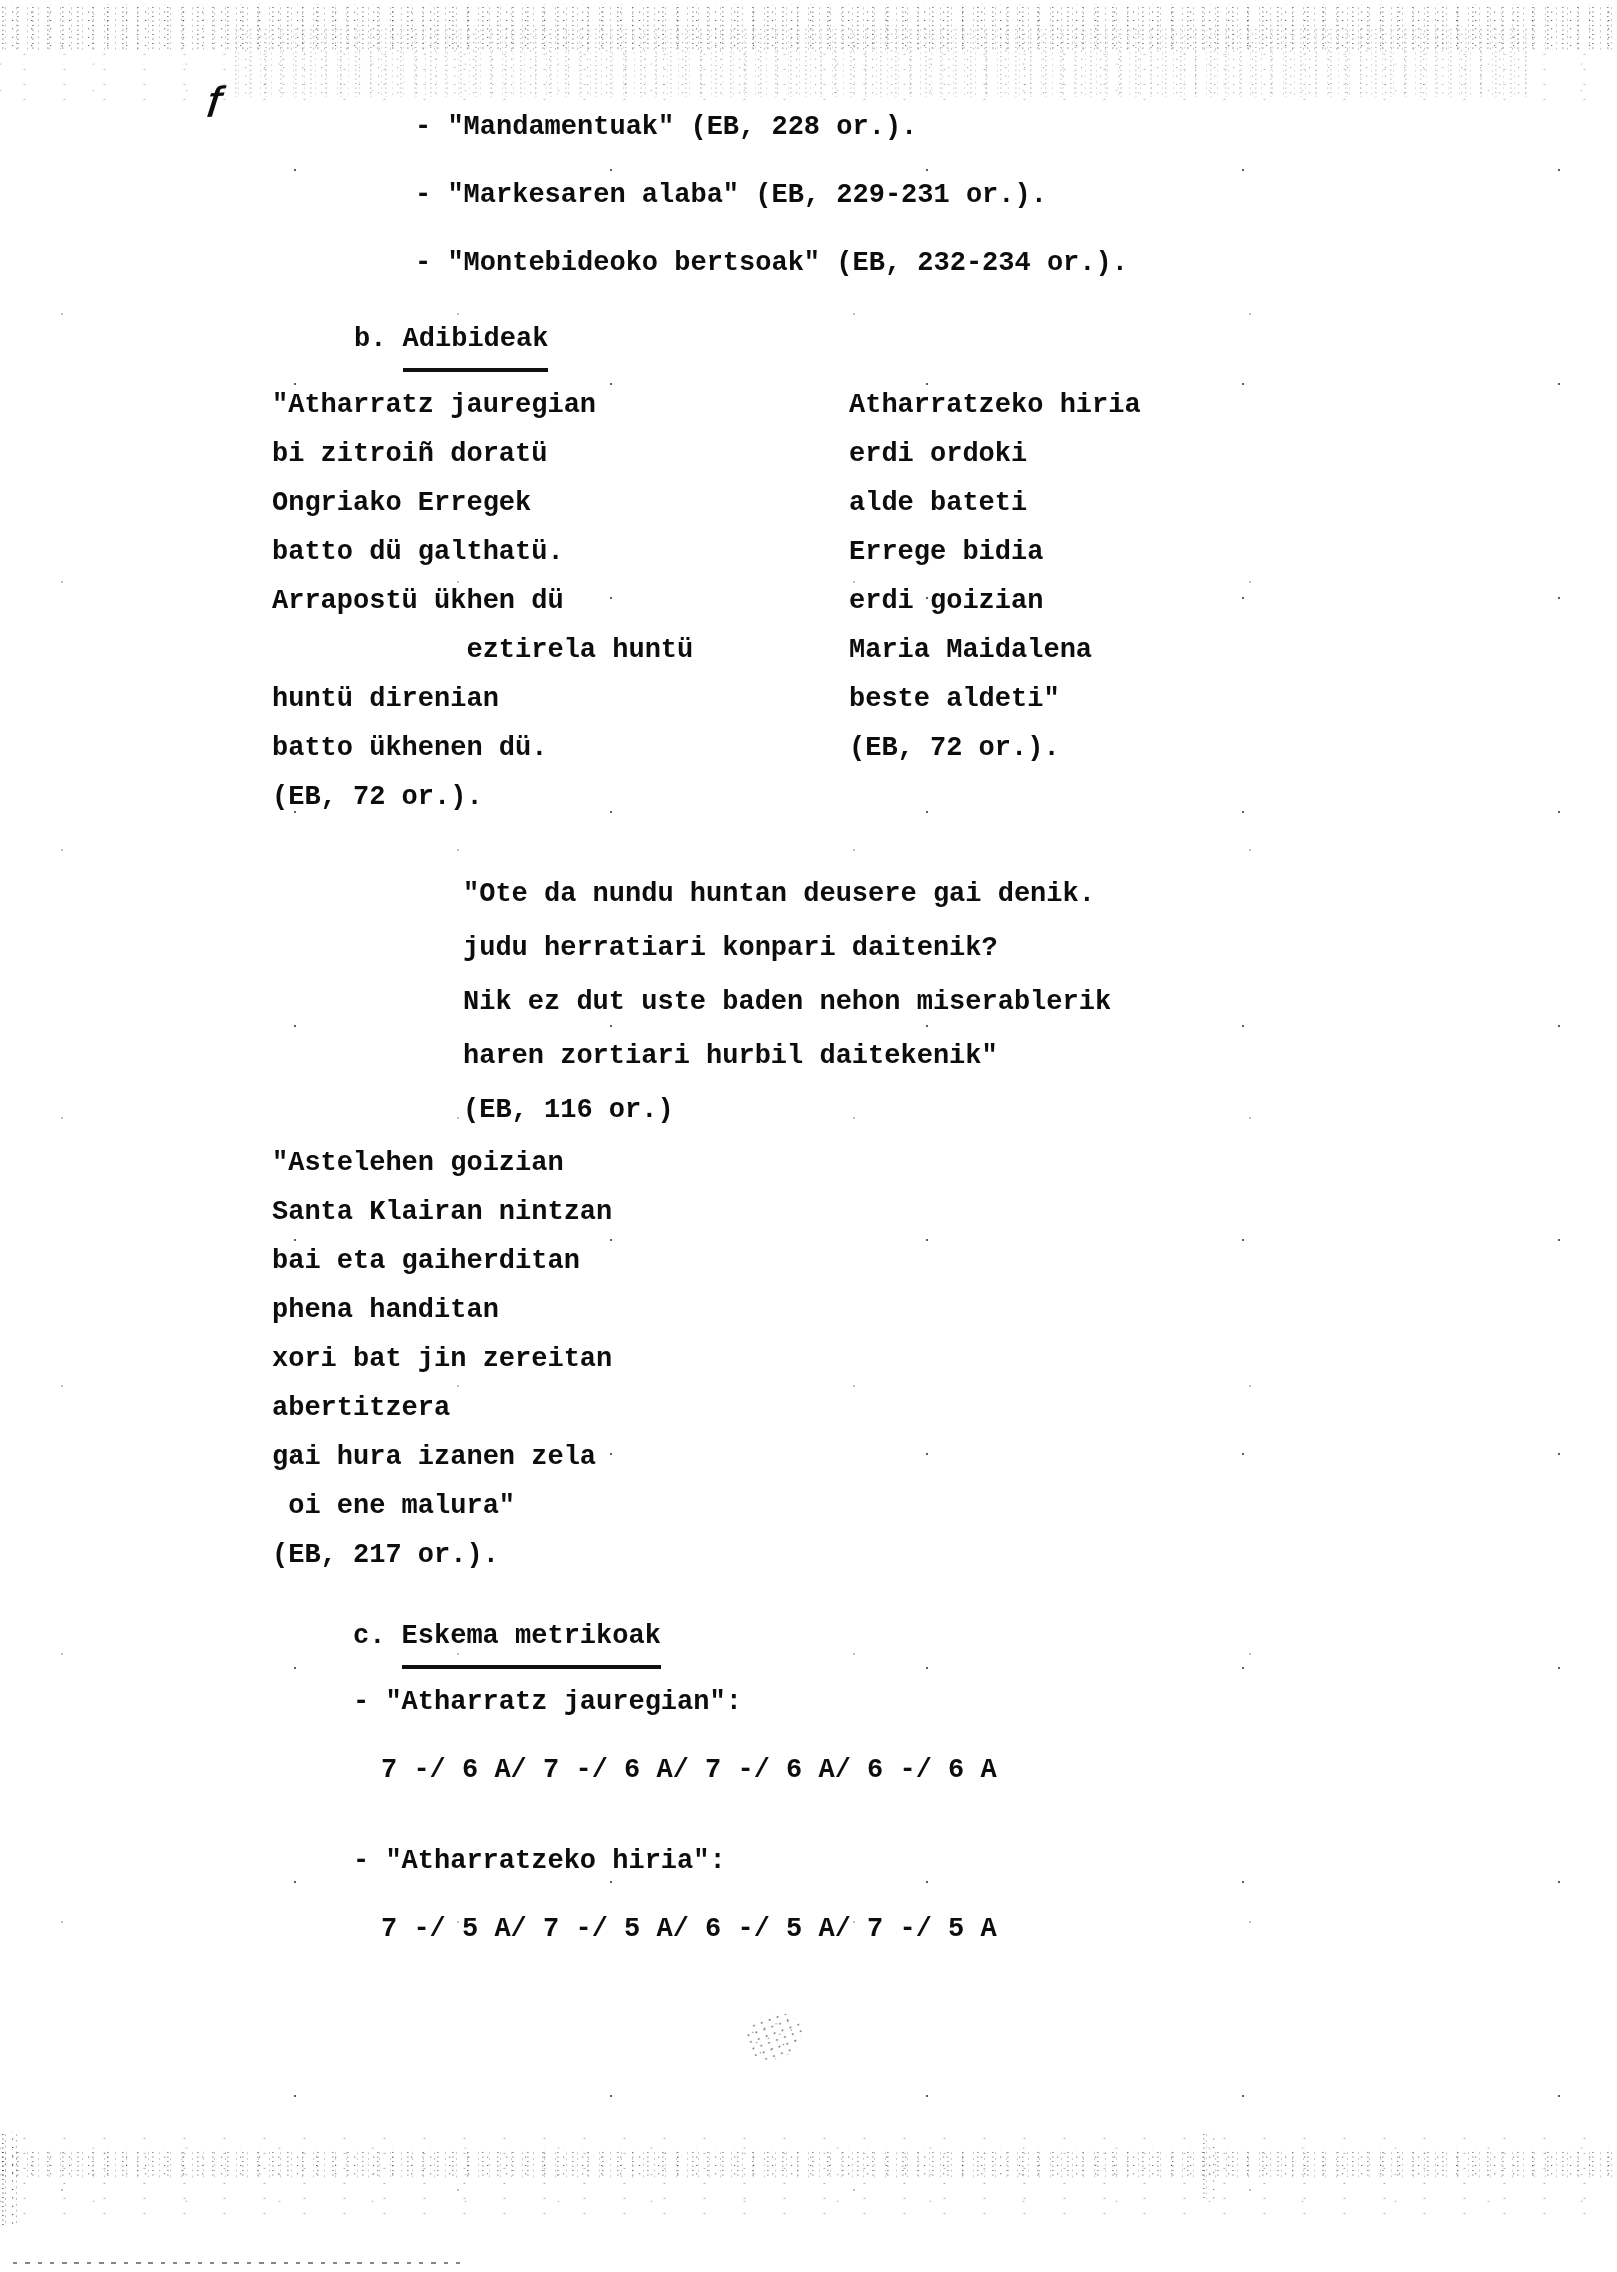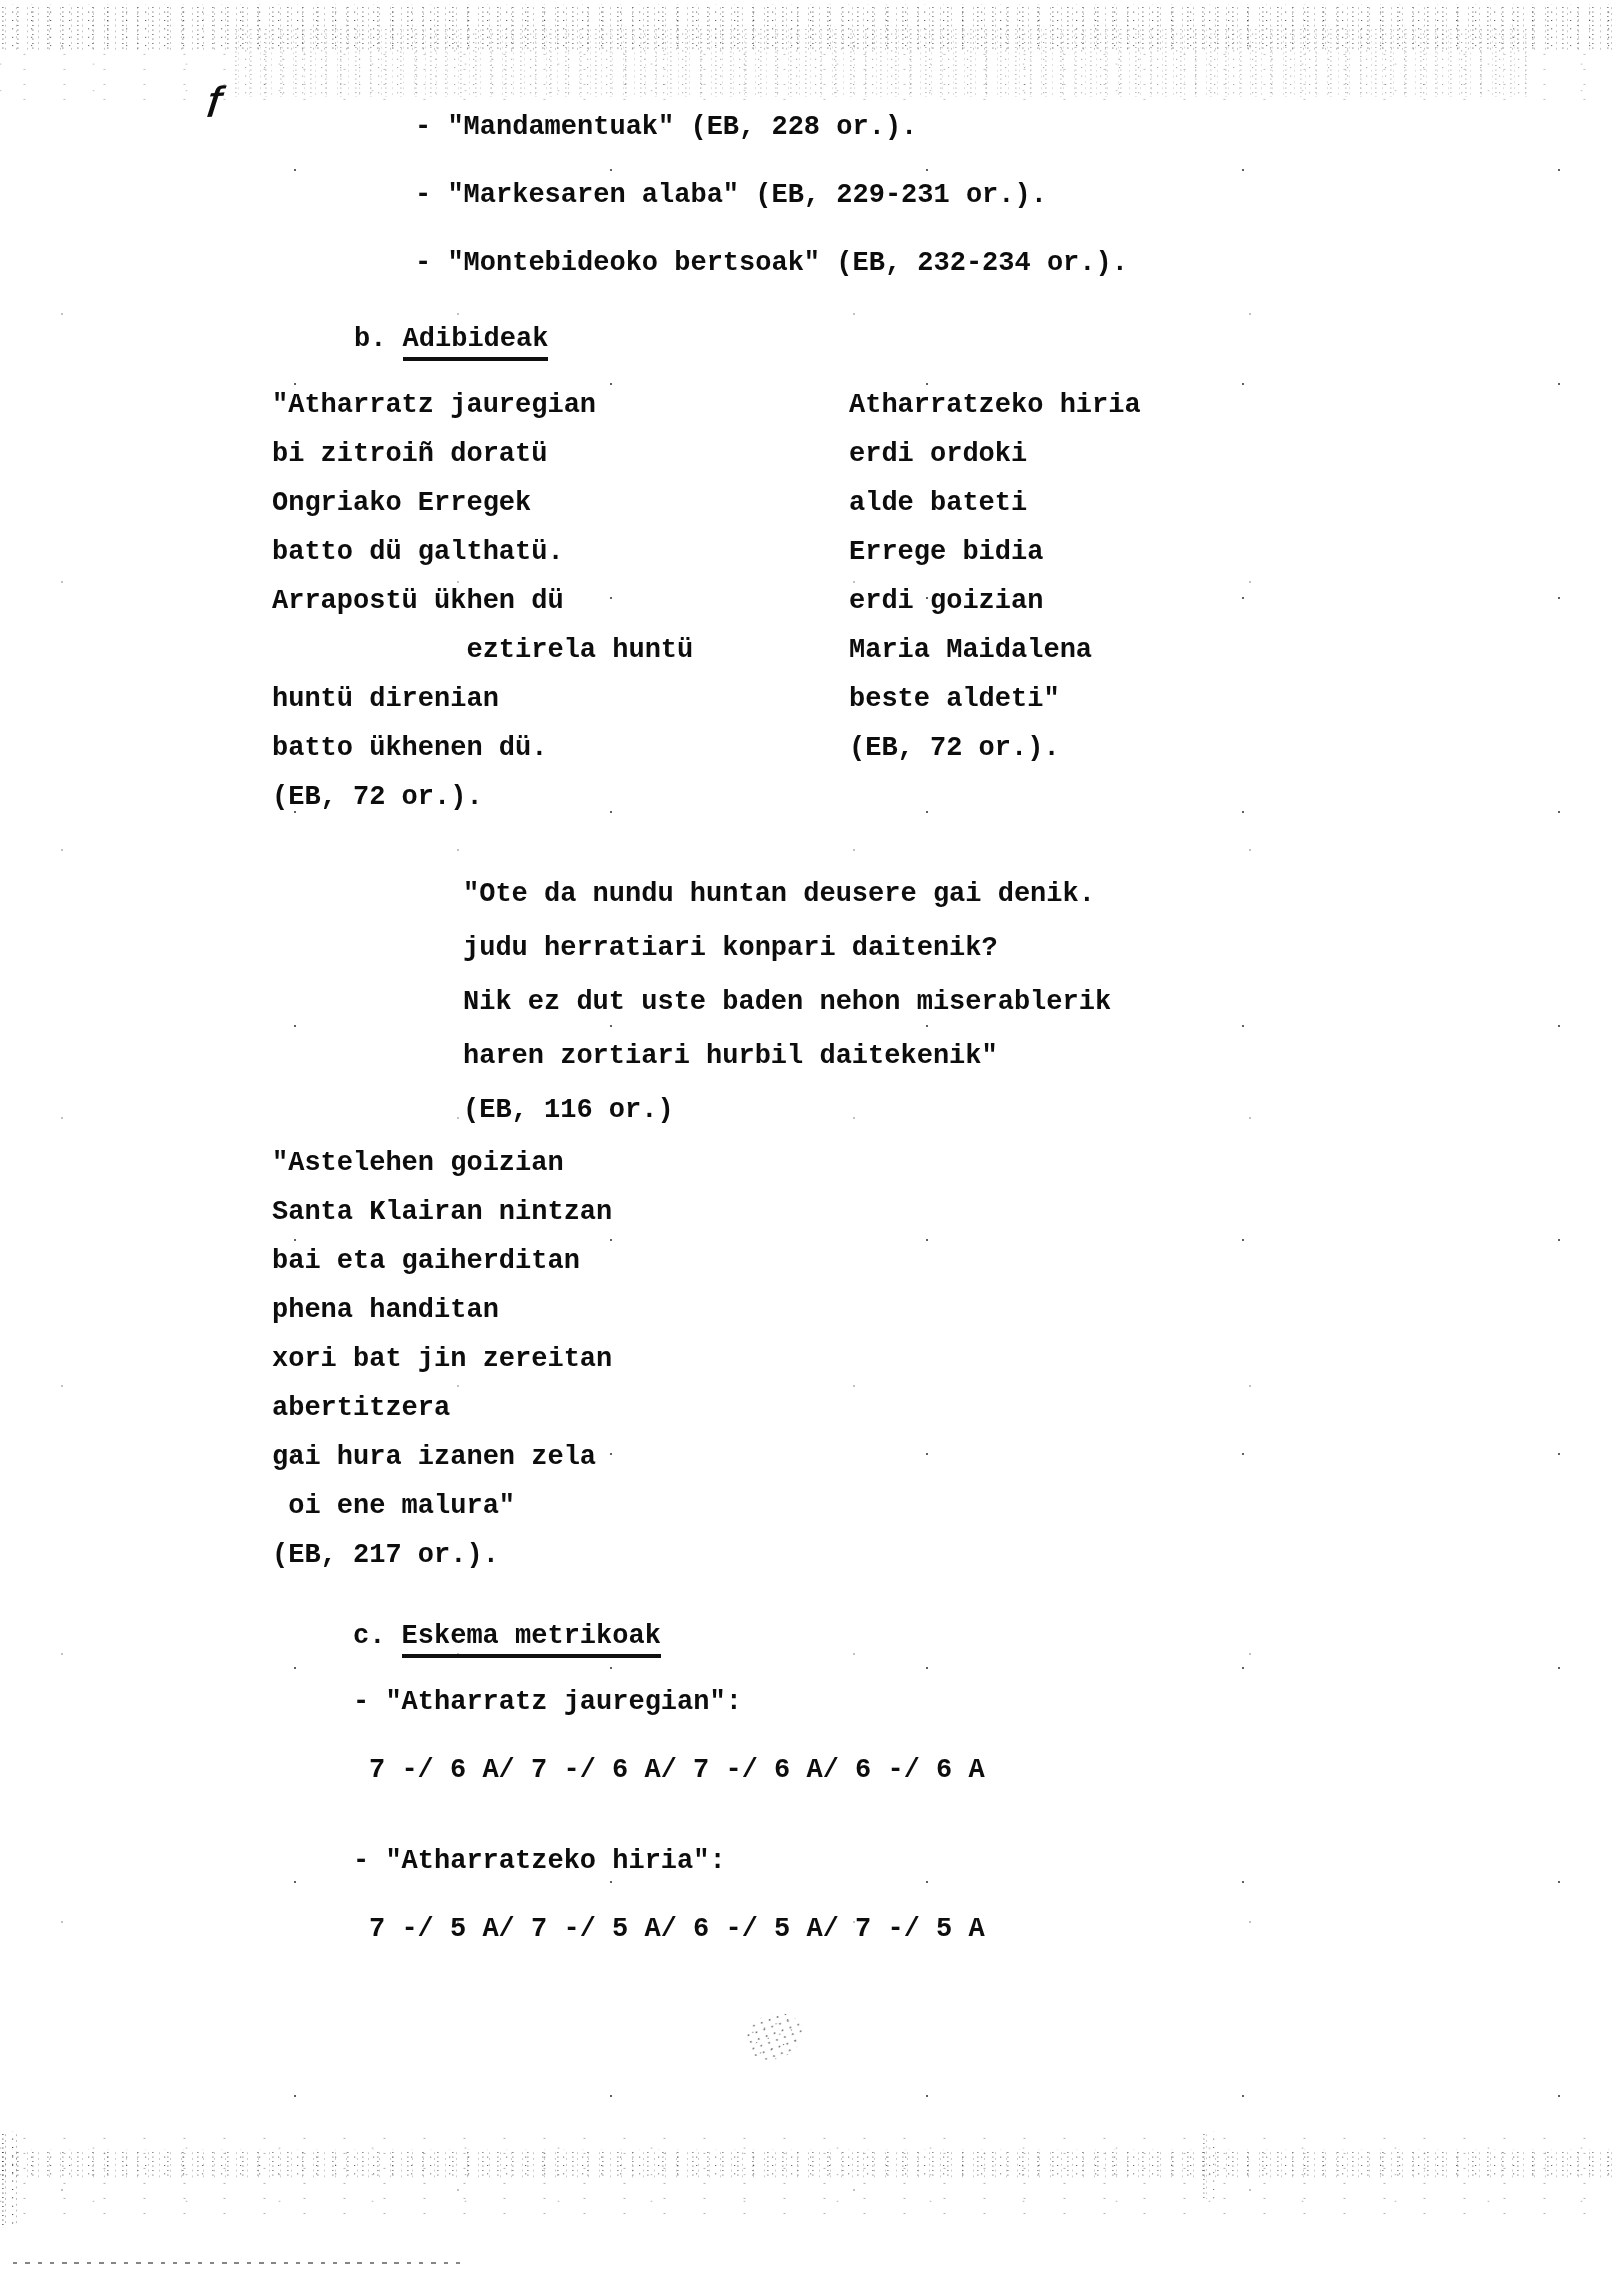--- a/index.html
+++ b/index.html
@@ -13,30 +13,30 @@
     color:#0d0d0d;
     font-size:27px;
   }
   .line{white-space:pre;}
   
   .ref-list{position:absolute;left:415px;top:111px;}
   .ref-list .line{line-height:32px;margin-bottom:36px;}
   .section-heading{position:absolute;white-space:pre;}
   .section-b{left:354px;top:324px;}
   .section-c{left:353px;top:1621px;}
-  .u{border-bottom:4.5px solid #101010;padding-bottom:3px;}
+  .u{border-bottom:4.5px solid #101010;padding-bottom:14px;}
   .verse .line{line-height:49px;}
   .verse-left{position:absolute;left:272px;top:381px;}
   .verse-right{position:absolute;left:849px;top:381px;}
   .quote-block{position:absolute;left:463px;top:867px;}
   .quote-block .line{line-height:54px;}
   .verse2{position:absolute;left:272px;top:1139px;}
   .metrics{position:absolute;left:353px;top:1684px;}
   .metric-title{white-space:pre;line-height:36px;}
-  .metric-scheme{white-space:pre;line-height:36px;margin:32px 0 55px 16px;}
+  .metric-scheme{white-space:pre;line-height:36px;margin:32px 0 55px 28px;}
   
   .noise{position:absolute;pointer-events:none;}
   .speck{
     background-image:
       radial-gradient(#000 0.7px, transparent 1px),
       radial-gradient(#000 0.6px, transparent 0.9px),
       radial-gradient(#000 0.8px, transparent 1.2px),
       radial-gradient(#000 0.5px, transparent 0.8px);
     background-size:11px 5.8px,19px 8.4px,28px 7.1px,15px 4.5px;
     background-position:0 1.3px,3.2px 3.9px,7.1px 0.6px,10.4px 5.8px;

